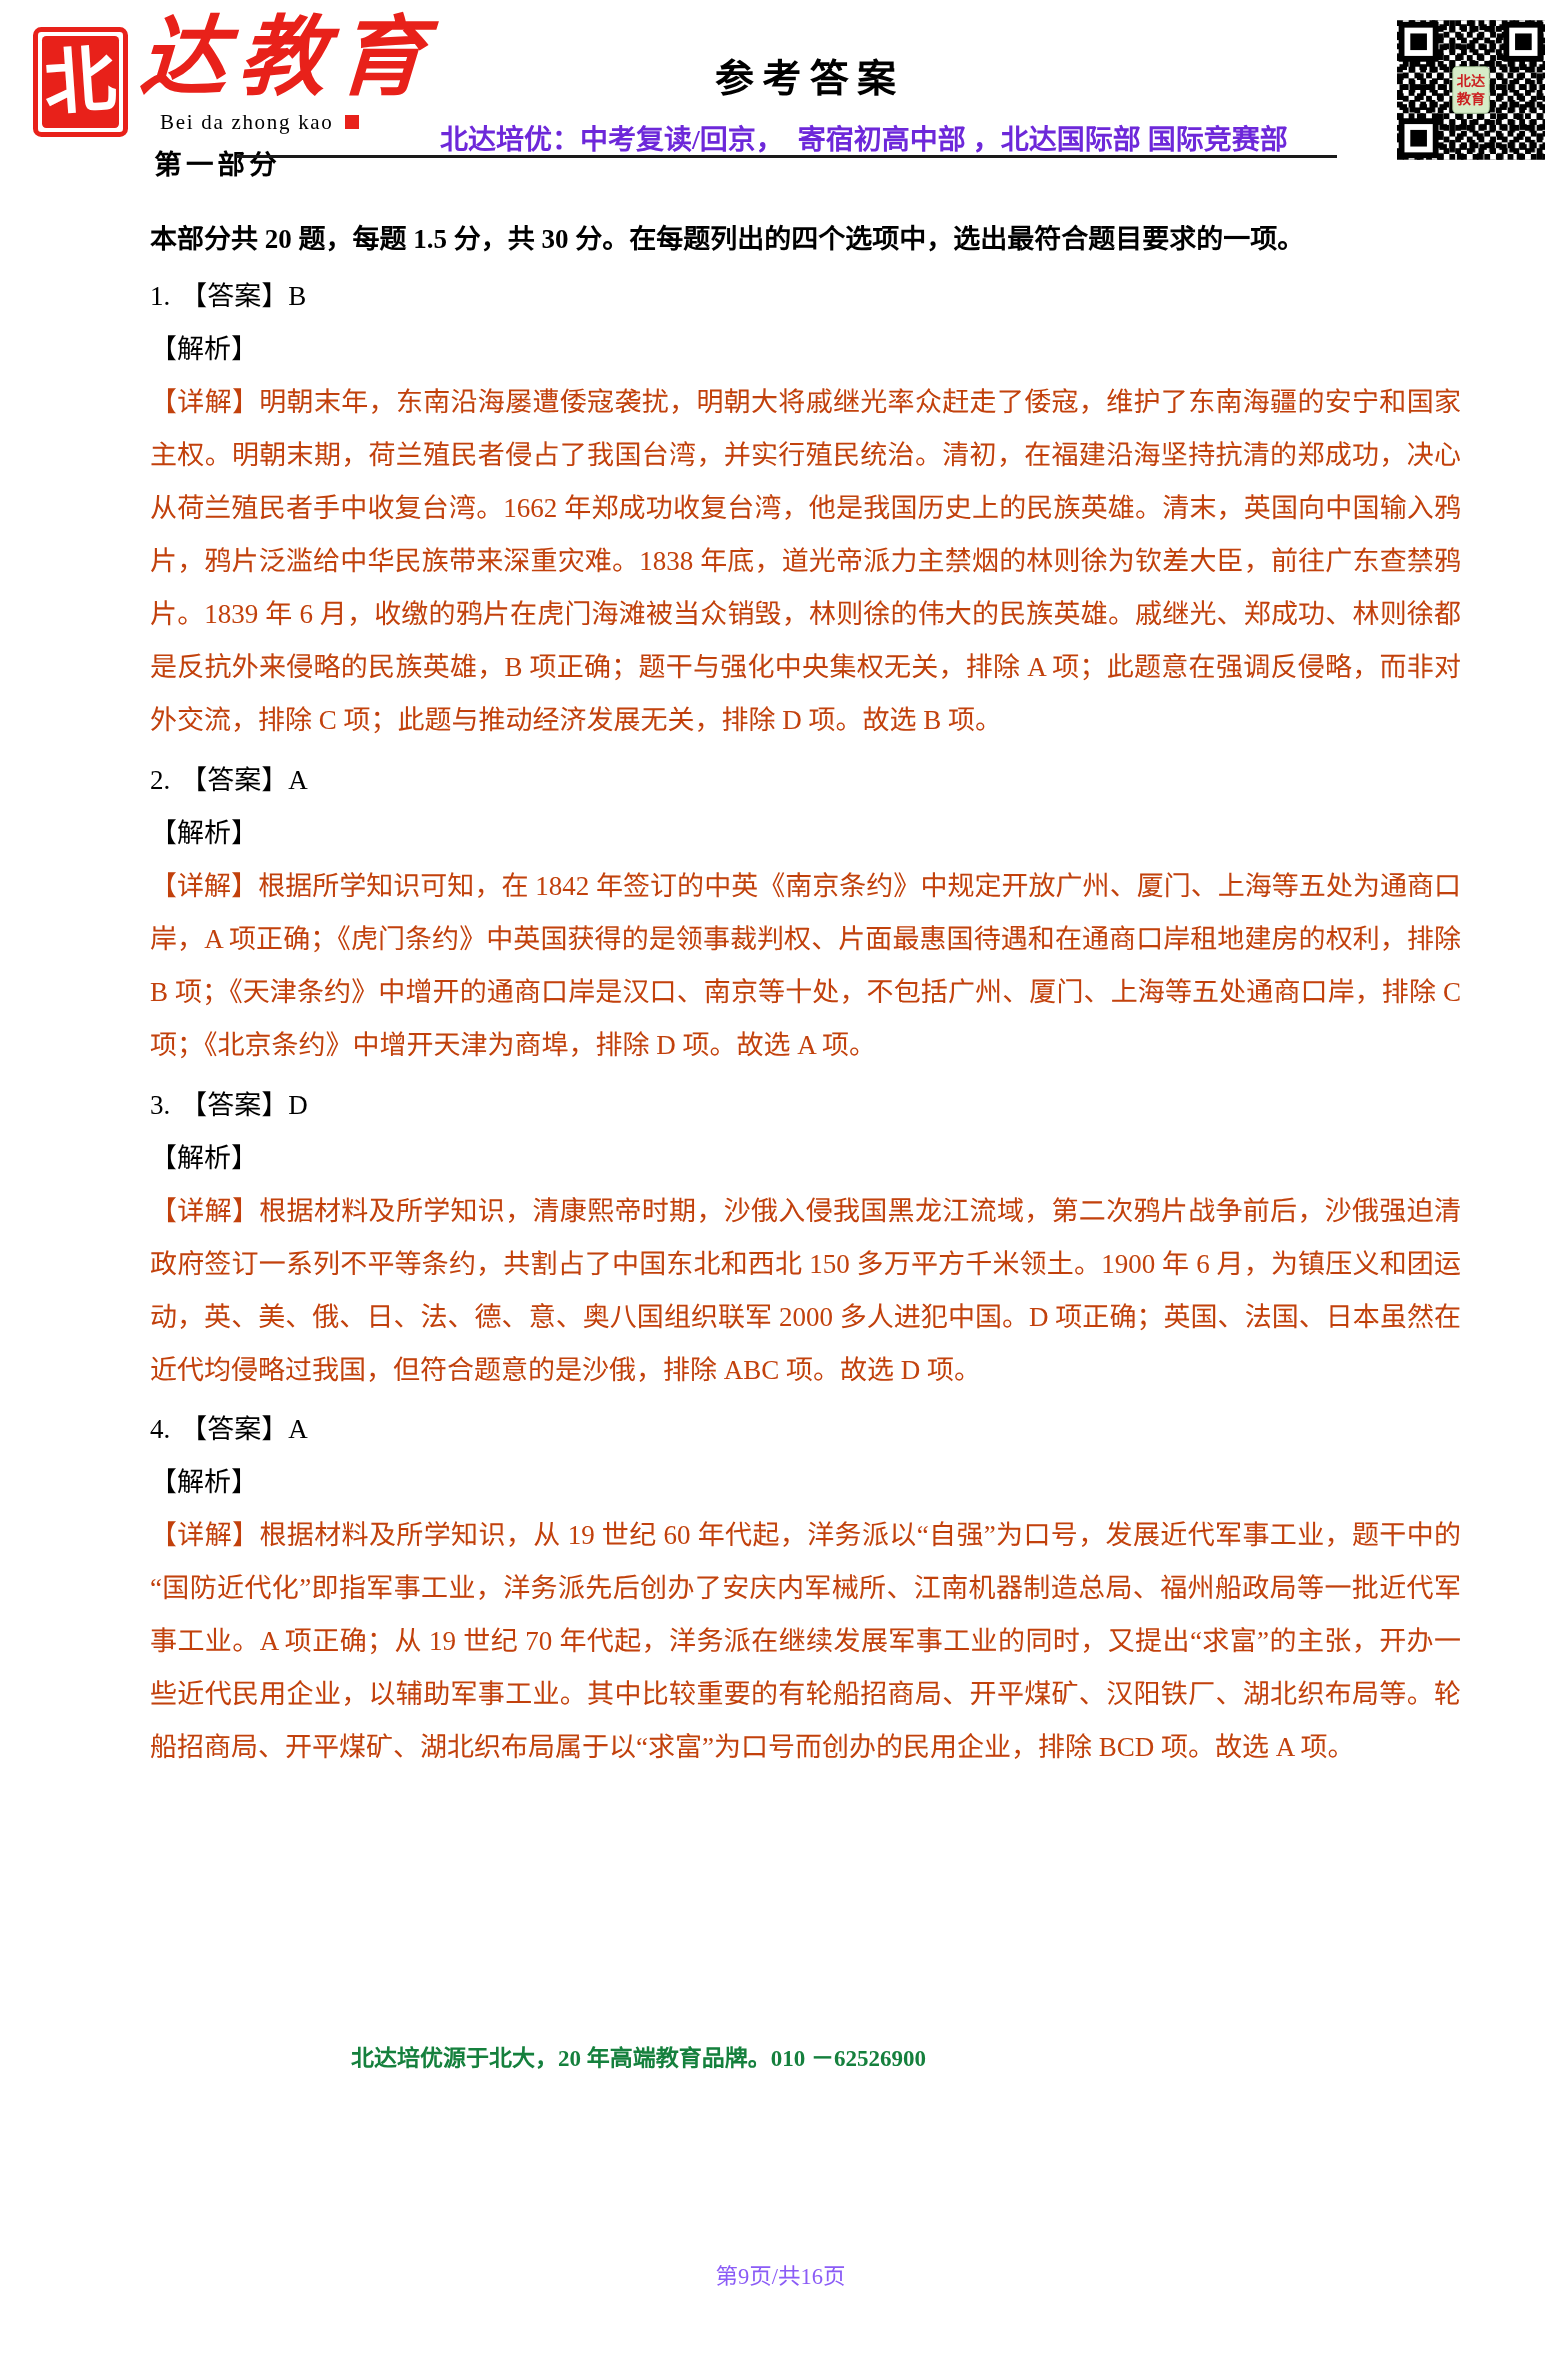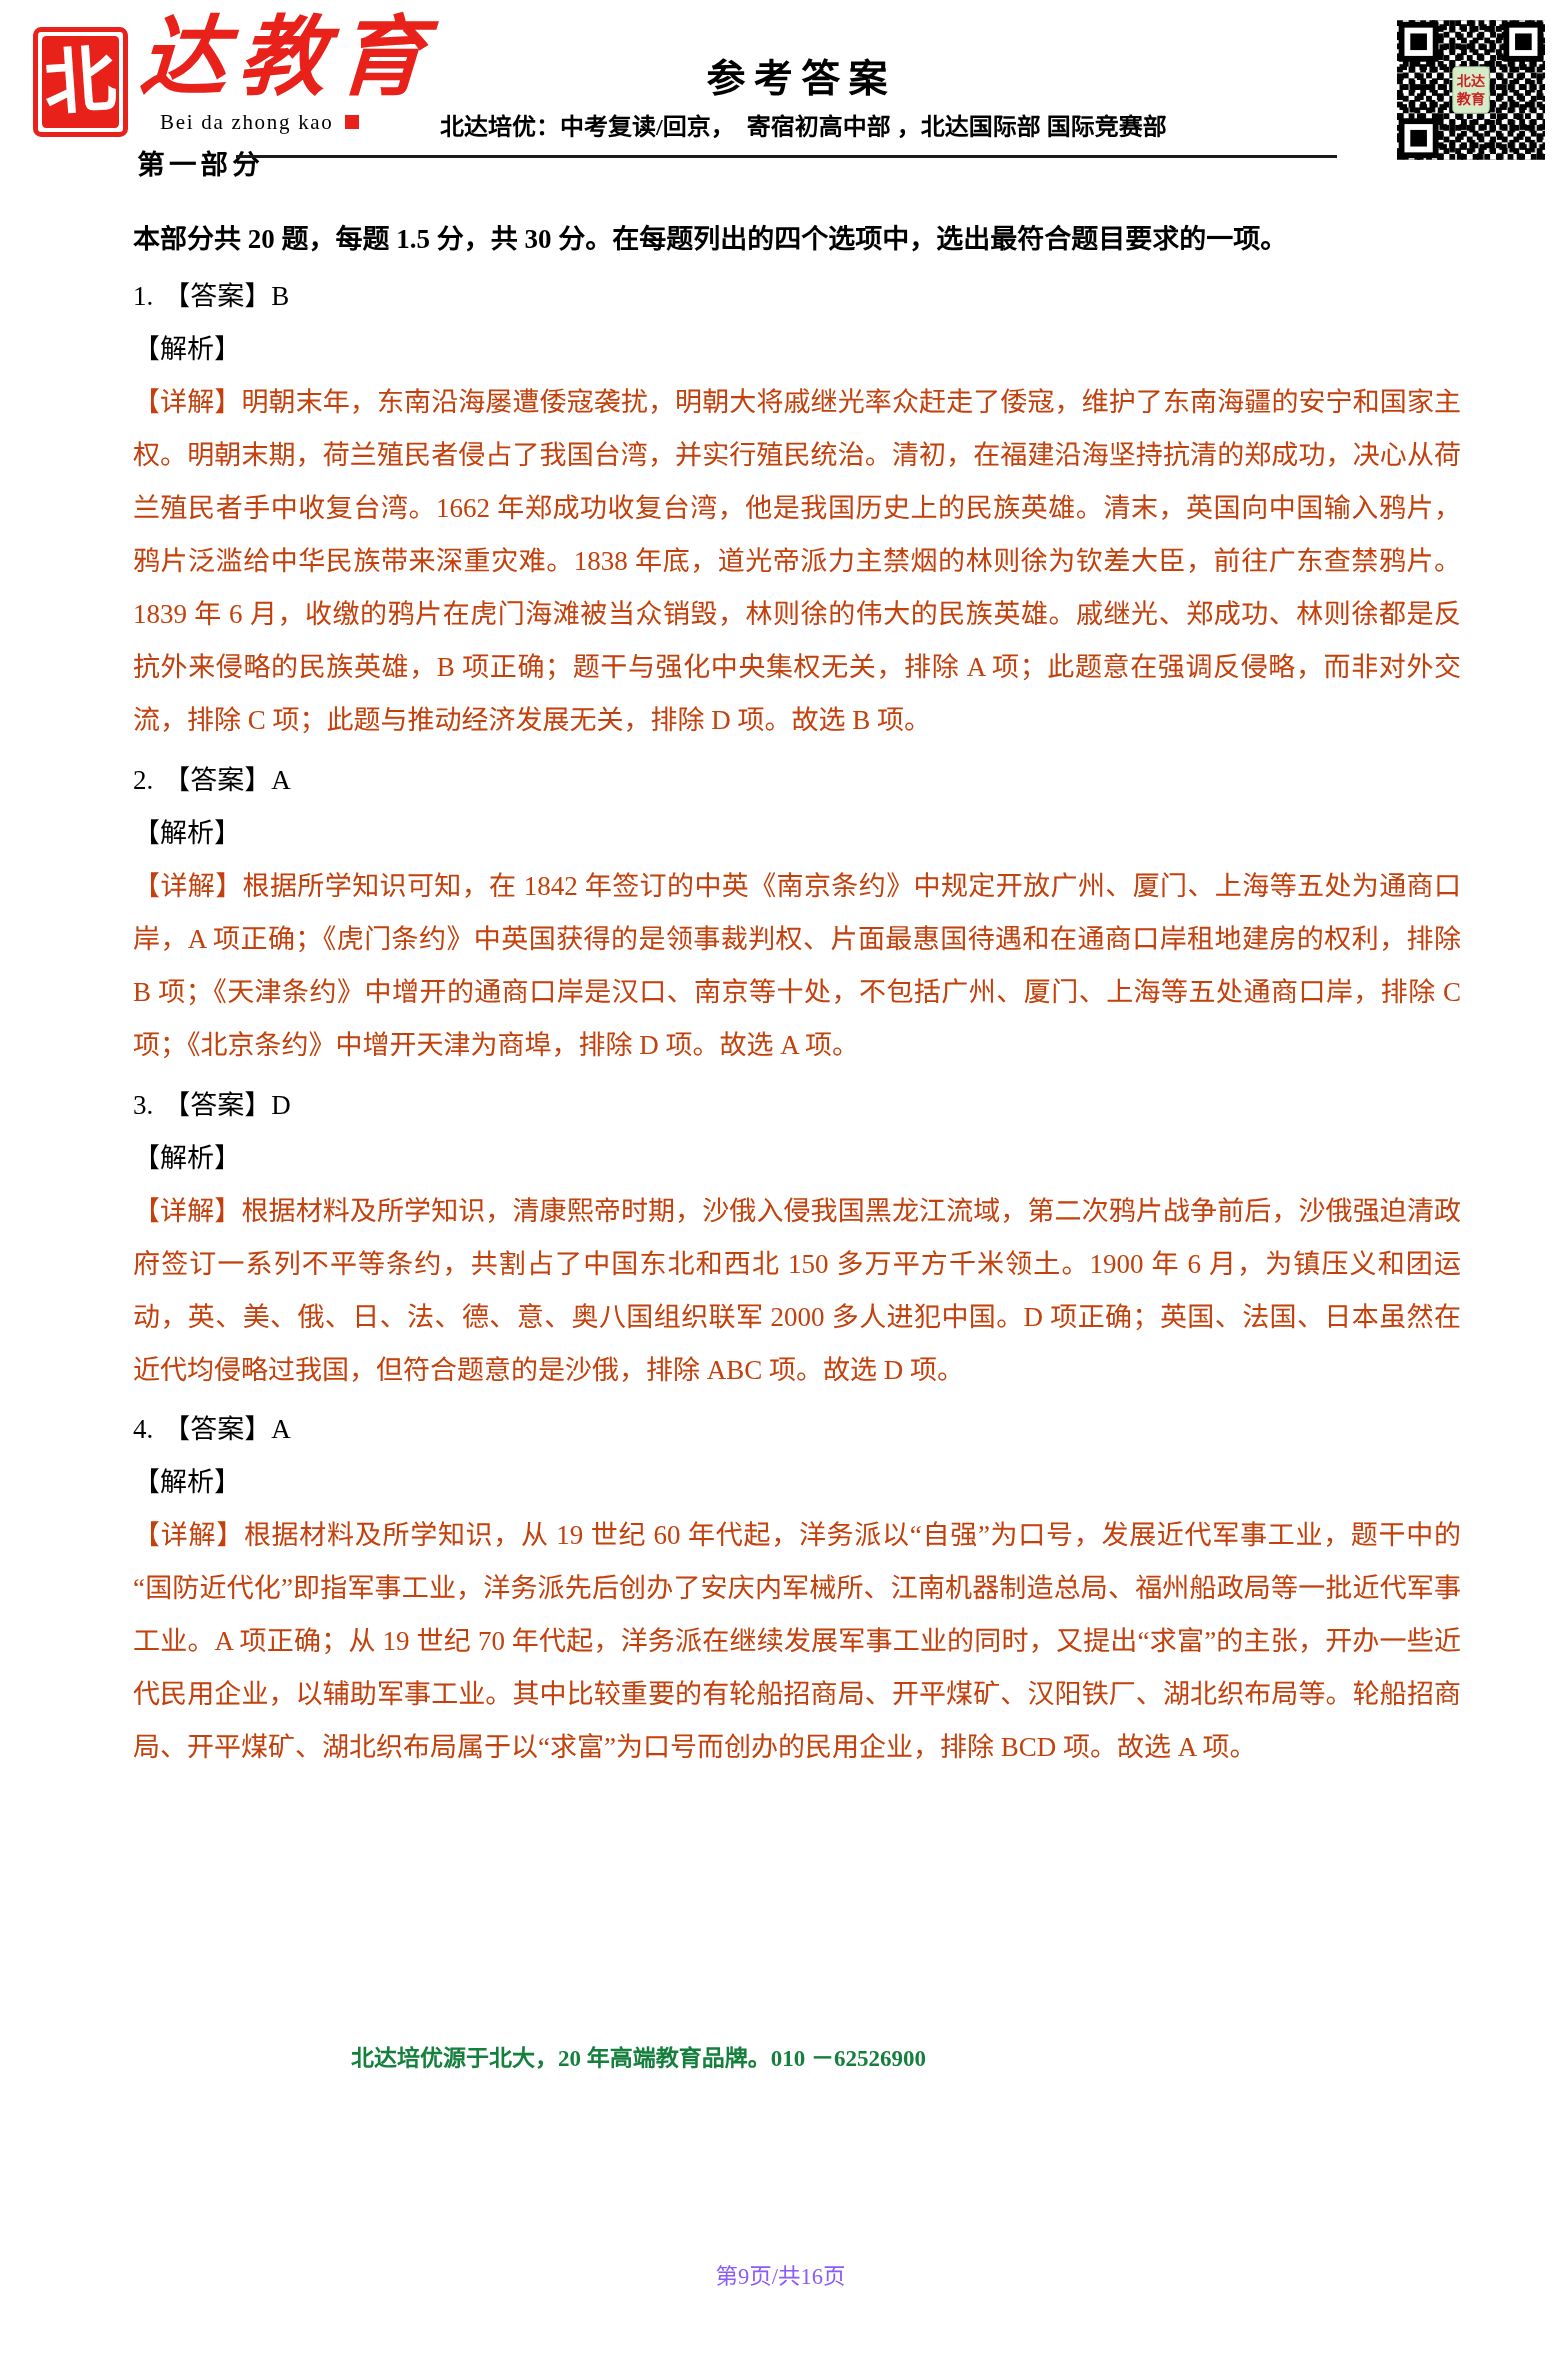--- a/index.html
+++ b/index.html
@@ -36,31 +36,31 @@
   }
   .roman{
     position:absolute;left:160px;top:110px;
     font-size:21px;letter-spacing:1.7px;color:#000;white-space:nowrap;
   }
   .red-square{
     display:inline-block;width:14px;height:14px;background:#e8211a;
     margin-left:11.7px;vertical-align:baseline;
   }
   .tagline{
-    position:absolute;left:440px;top:107px;
-    font-size:24px;font-weight:700;color:#000000;white-space:pre;
+    position:absolute;left:440px;top:117px;
+    font-size:28px;font-weight:700;color:#6d28d9;white-space:pre;
   }
   .header-rule{
     position:absolute;left:236px;top:155px;width:1101px;height:3.3px;
     background:#1a1a1a;
   }
   .qr{position:absolute;left:1397px;top:20px;width:148px;height:140px;}
 
   
-  .main{padding:52px 100px 0 133px;}
+  .main{padding:52px 100px 0 133px;margin-left:17px;}
   .doc-title{
     margin:0;text-align:center;font-size:39px;line-height:53px;
     font-weight:700;letter-spacing:8.3px;text-indent:8.3px;color:#000;
   }
   .section-title{
     margin:42px 0 0;text-align:left;font-size:27.5px;line-height:35px;
     font-weight:700;letter-spacing:4.2px;text-indent:4.2px;color:#000;
   }
   .intro{
     margin:30px 0 0;font-size:27px;line-height:54px;font-weight:700;

